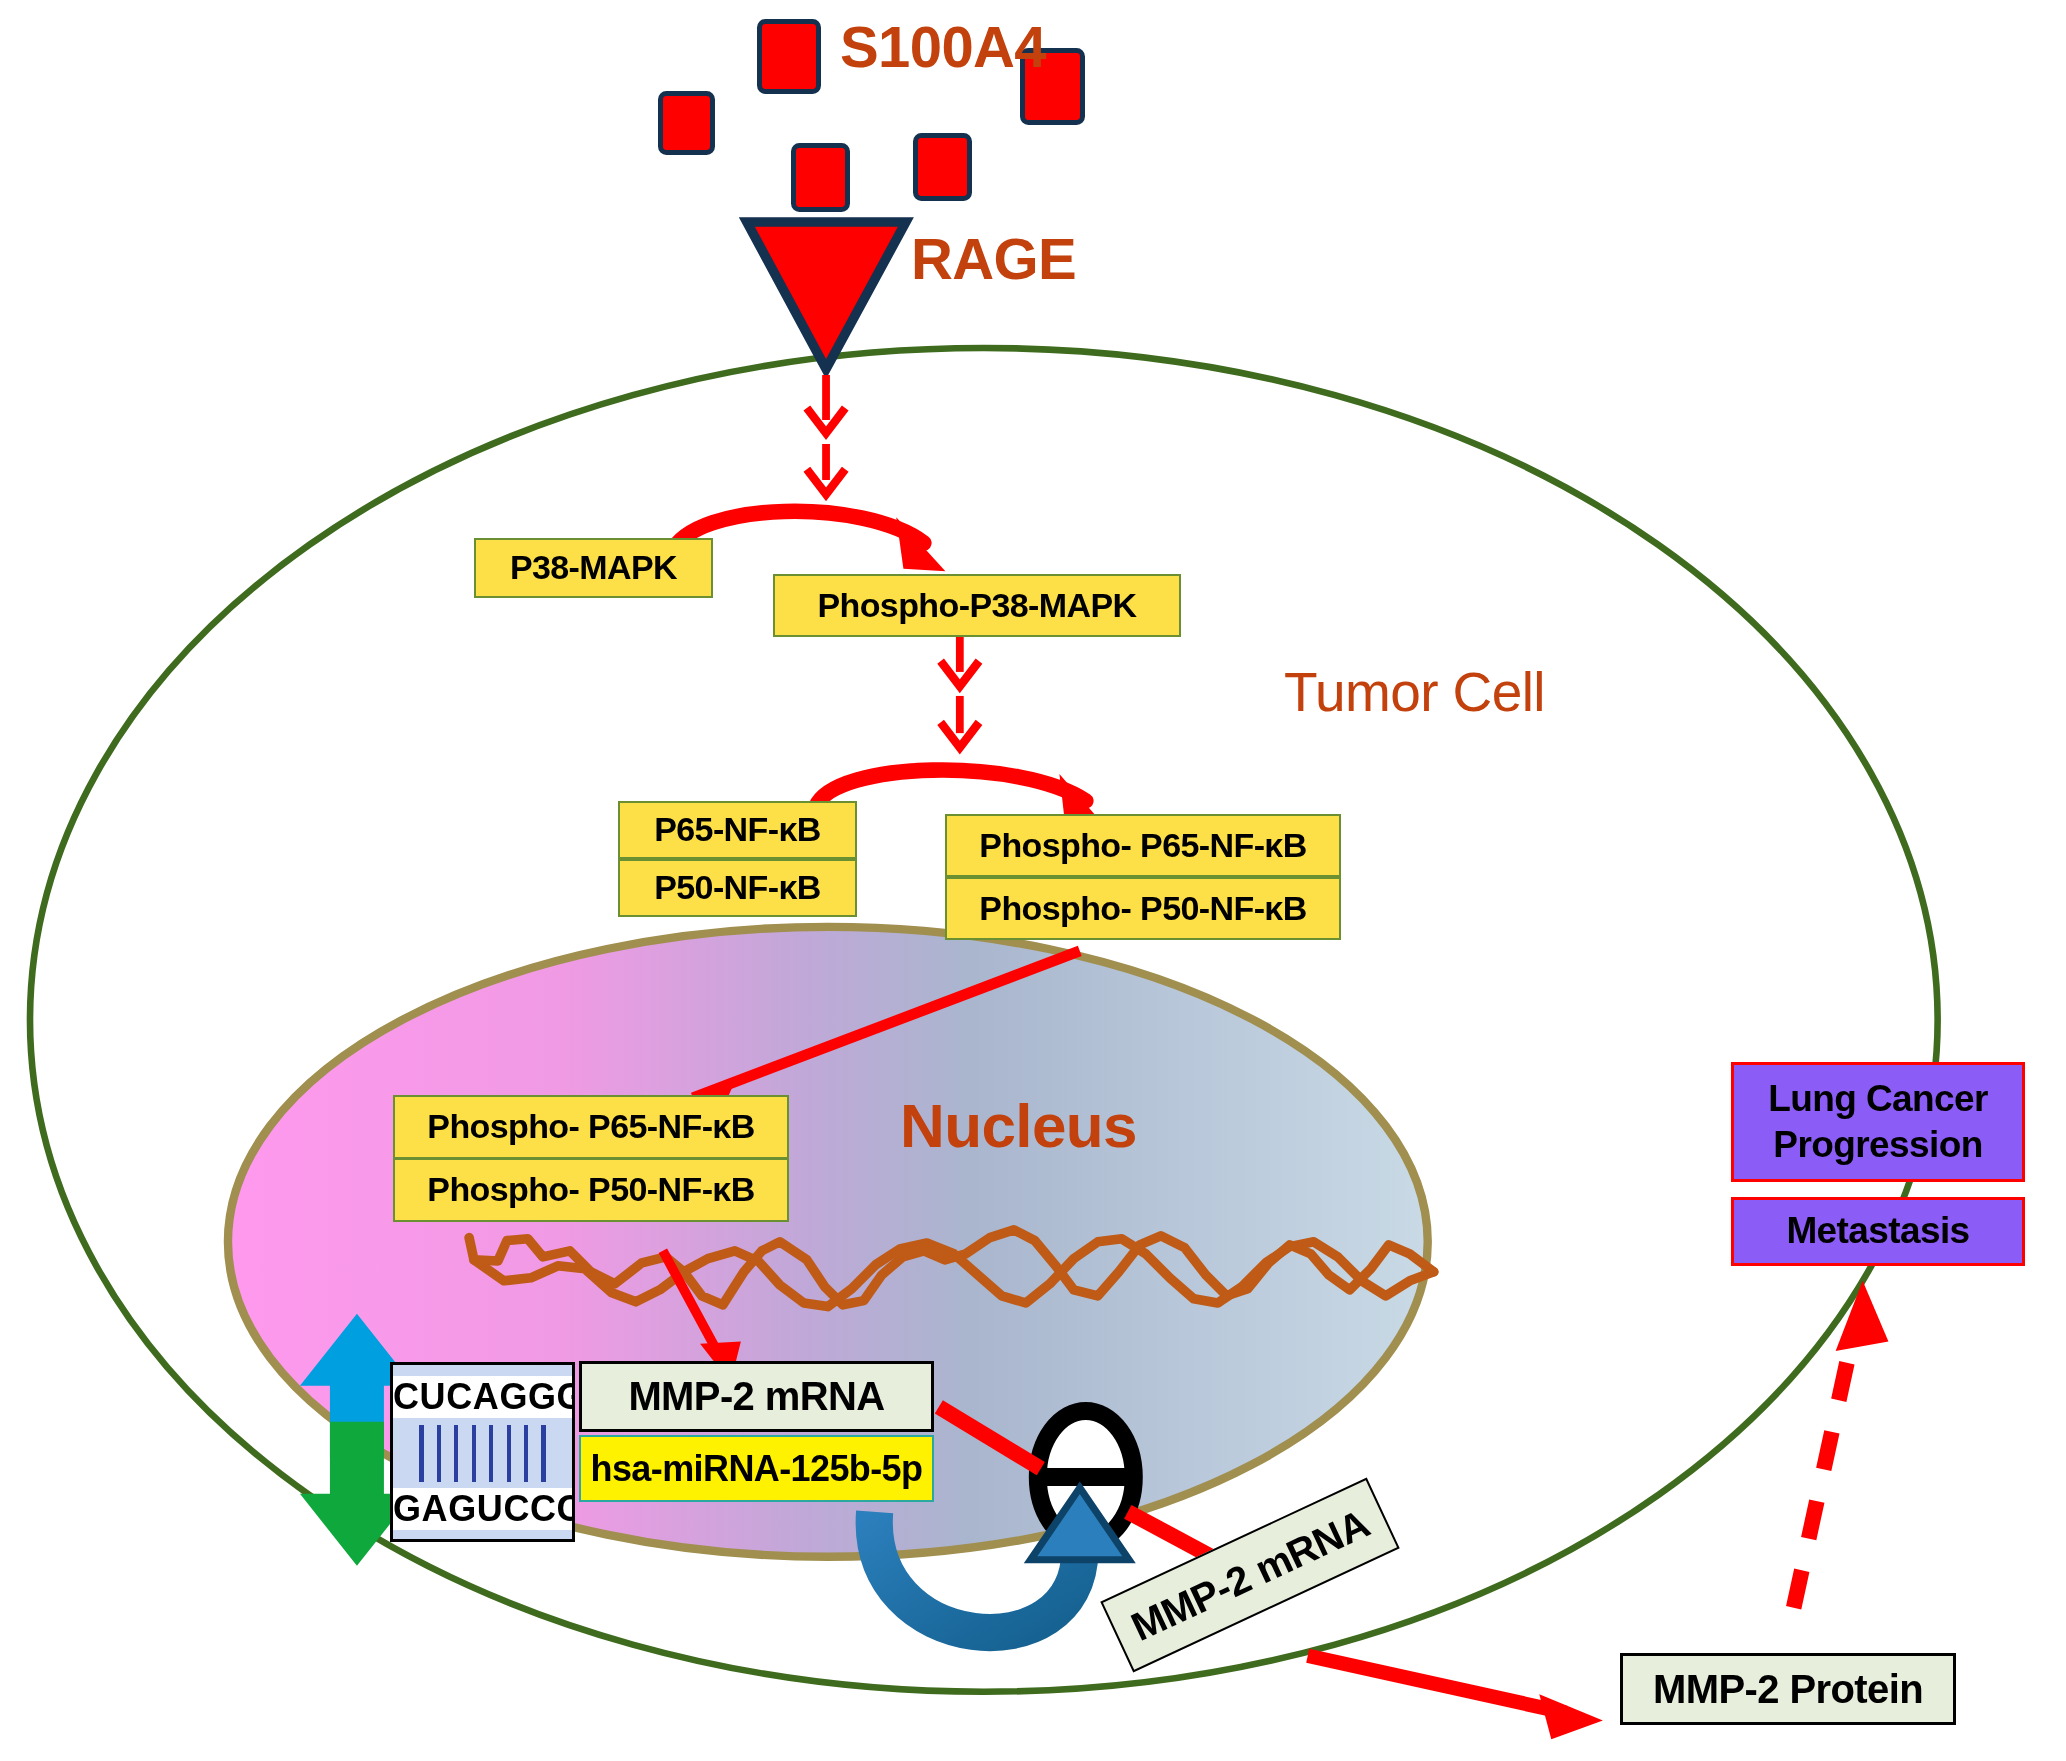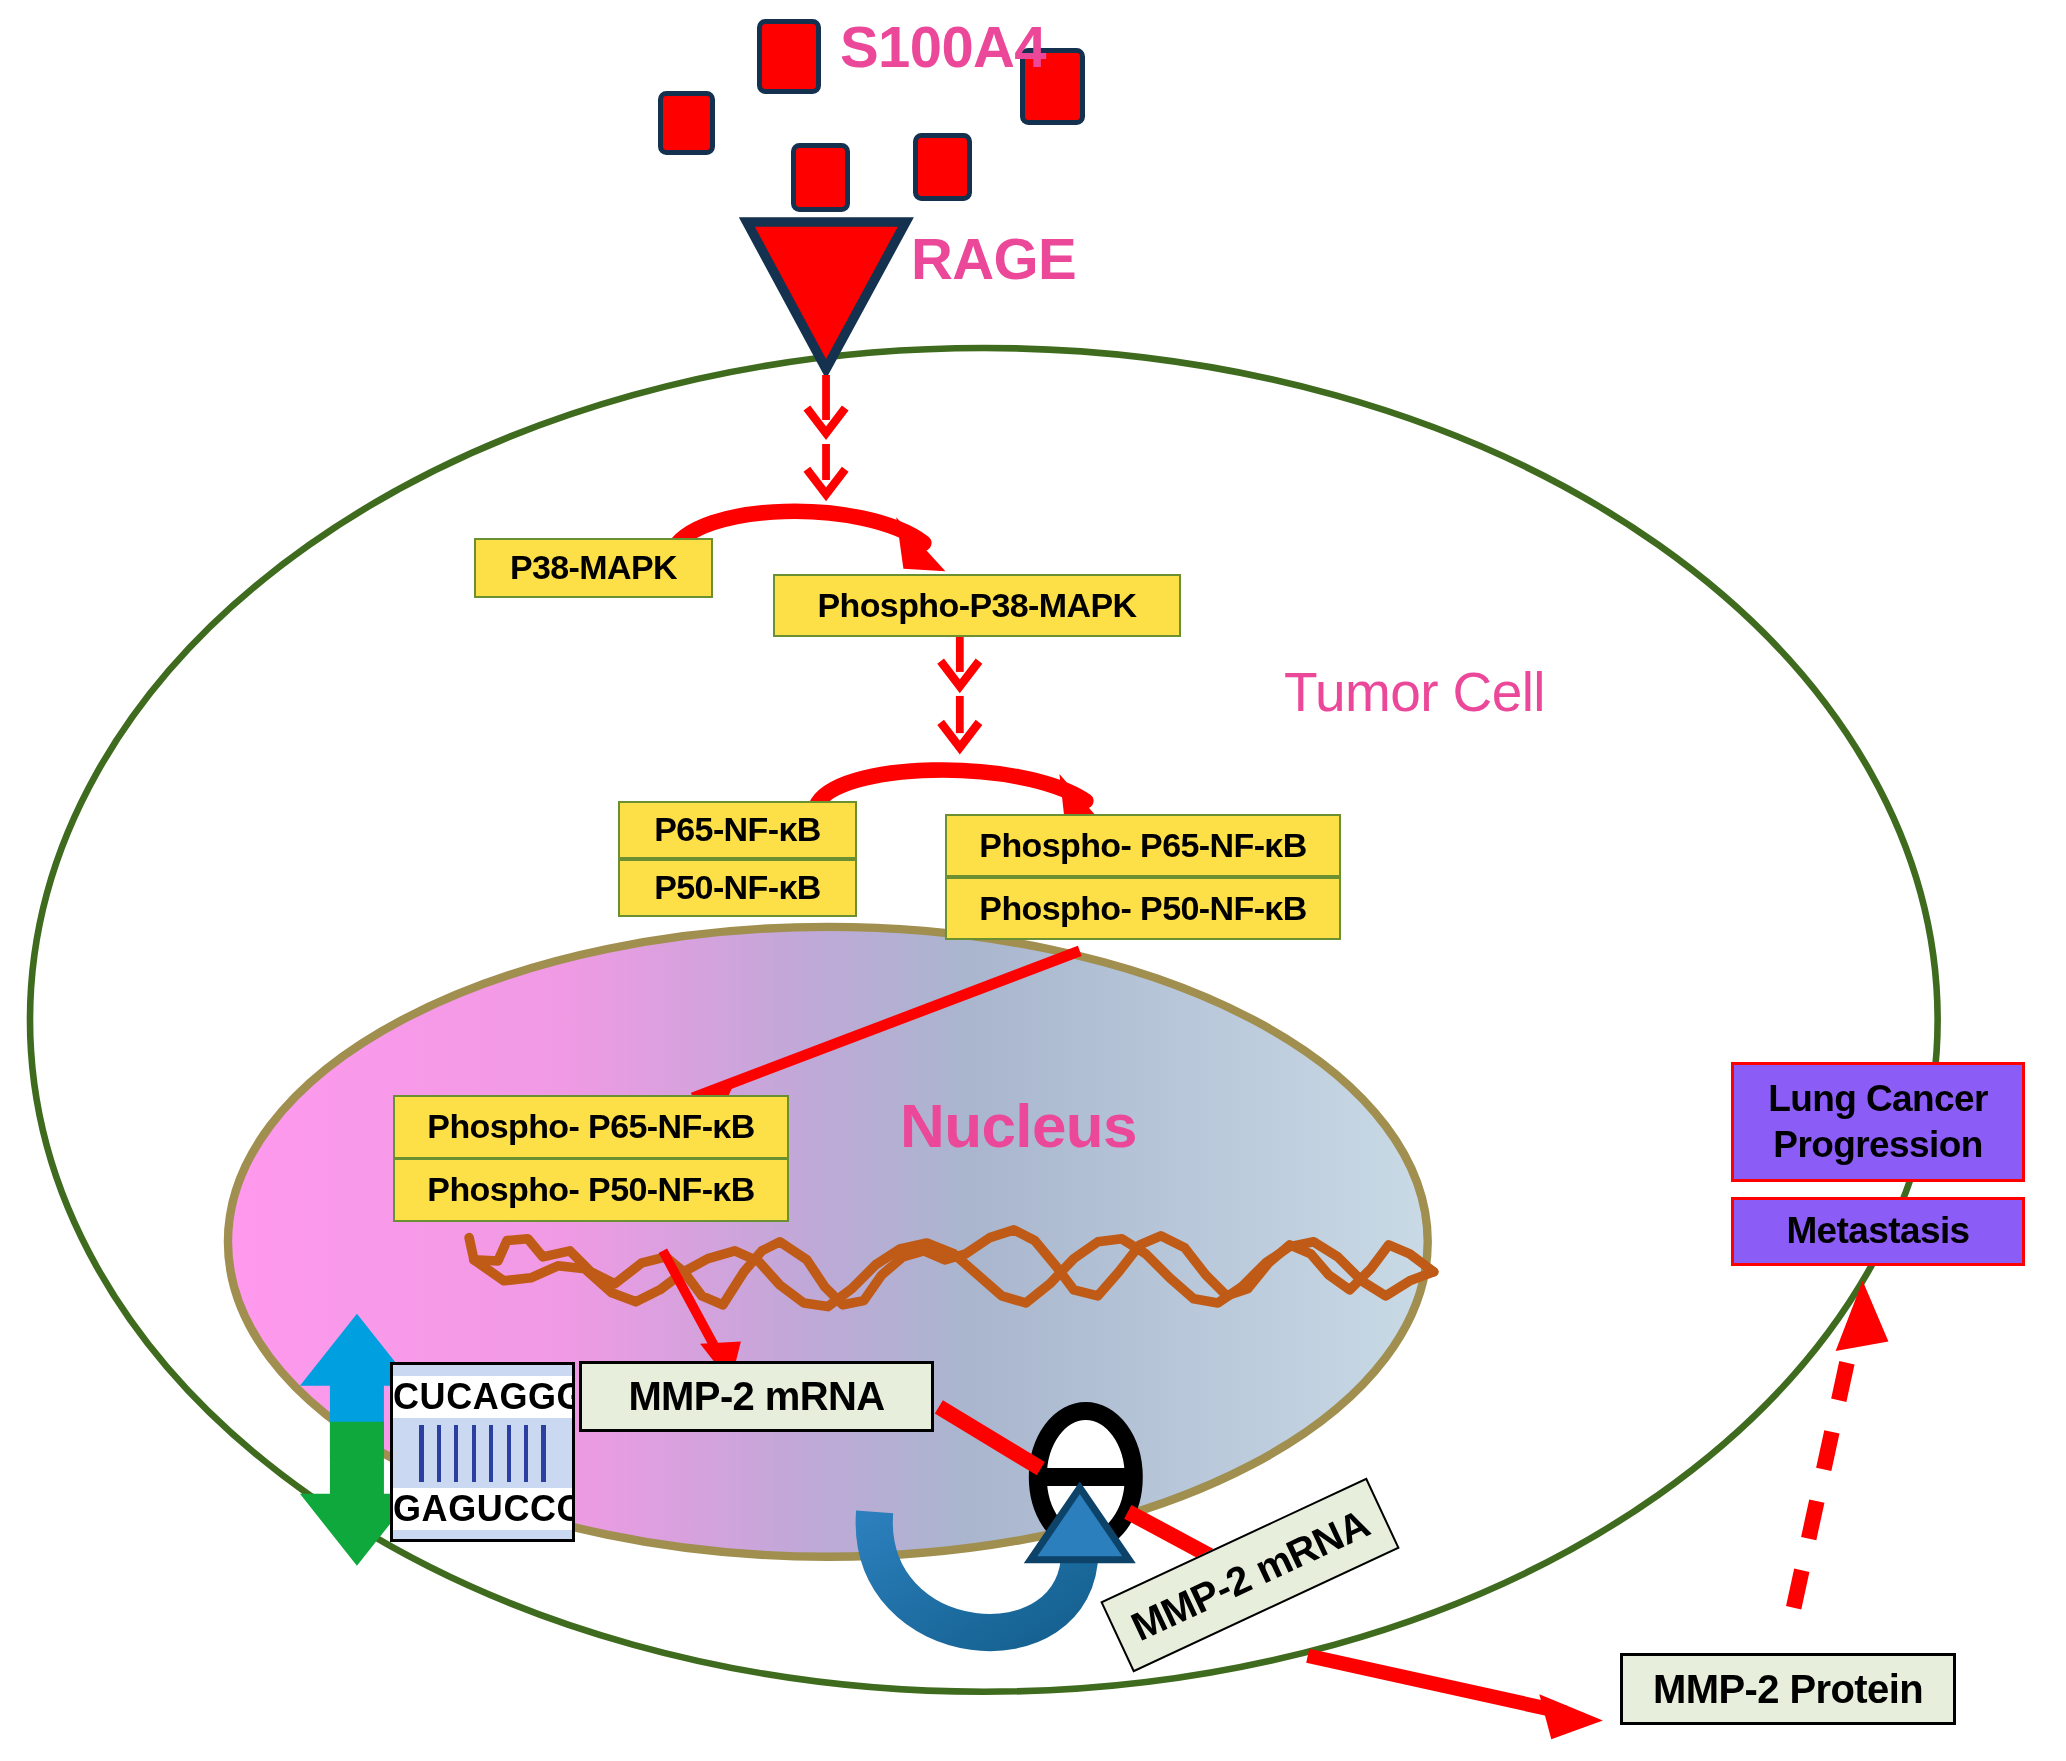--- a/index.html
+++ b/index.html
@@ -1,20 +1,20 @@
 <!DOCTYPE html>
 <html style="font-size:9.6px"><head>
 <meta charset="utf-8">
 <style>
   html,body{margin:0;padding:0;background:#fff;}
   body{font-family:"Liberation Sans", sans-serif;}
   #stage{position:relative;width:2066px;height:1762px;background:#ffffff;overflow:hidden;}
   #svg-layer{position:absolute;left:0;top:0;width:2066px;height:1762px;}
 
-  .lbl{position:absolute;color:#ec4899;white-space:nowrap;}
+  .lbl{position:absolute;color:#c2410c;white-space:nowrap;}
   .plain-lbl{font-size:52px;font-weight:400;letter-spacing:-0.6px;}
   .bold-lbl{font-size:52px;font-weight:700;letter-spacing:-0.6px;}
 
   .gbox{position:absolute;background:#fde047;border:2.4px solid #6B9031;
         display:flex;align-items:center;justify-content:center;
         font-weight:700;color:#000;line-height:1.05;text-align:left;
         box-sizing:border-box;letter-spacing:-0.6px;}
   .kbox{position:absolute;background:#E7EEDC;border:3px solid #000;
         display:flex;align-items:center;justify-content:center;
         font-weight:700;color:#000;box-sizing:border-box;letter-spacing:-0.6px;}
@@ -209,20 +209,23 @@
       <div class="bond"></div>
       <div class="bond"></div>
     </div>
     <div class="rnaseq" style="top:123px;height:42px;line-height:42px;">GAGUCCCU</div>
   </div>
 
   <div class="kbox" style="left:579px;top:1361px;width:355px;height:71px;font-size:40px;">
     <span>MMP-2 mRNA</span>
   </div>
 
+  <div class="ybox" style="left:579px;top:1435px;width:355px;height:67px;font-size:36px;">
+    <span>hsa-miRNA-125b-5p</span>
+  </div>
 
   <div class="kbox tilted" style="left:1103px;top:1536px;width:294px;height:78px;font-size:40px;border-width:2.4px;">
     <span>MMP-2 mRNA</span>
   </div>
 
   <div class="kbox" style="left:1620px;top:1653px;width:336px;height:72px;font-size:40px;">
     <span>MMP-2 Protein</span>
   </div>
 
   <div class="obox" style="left:1731px;top:1062px;width:294px;height:120px;font-size:37px;">

